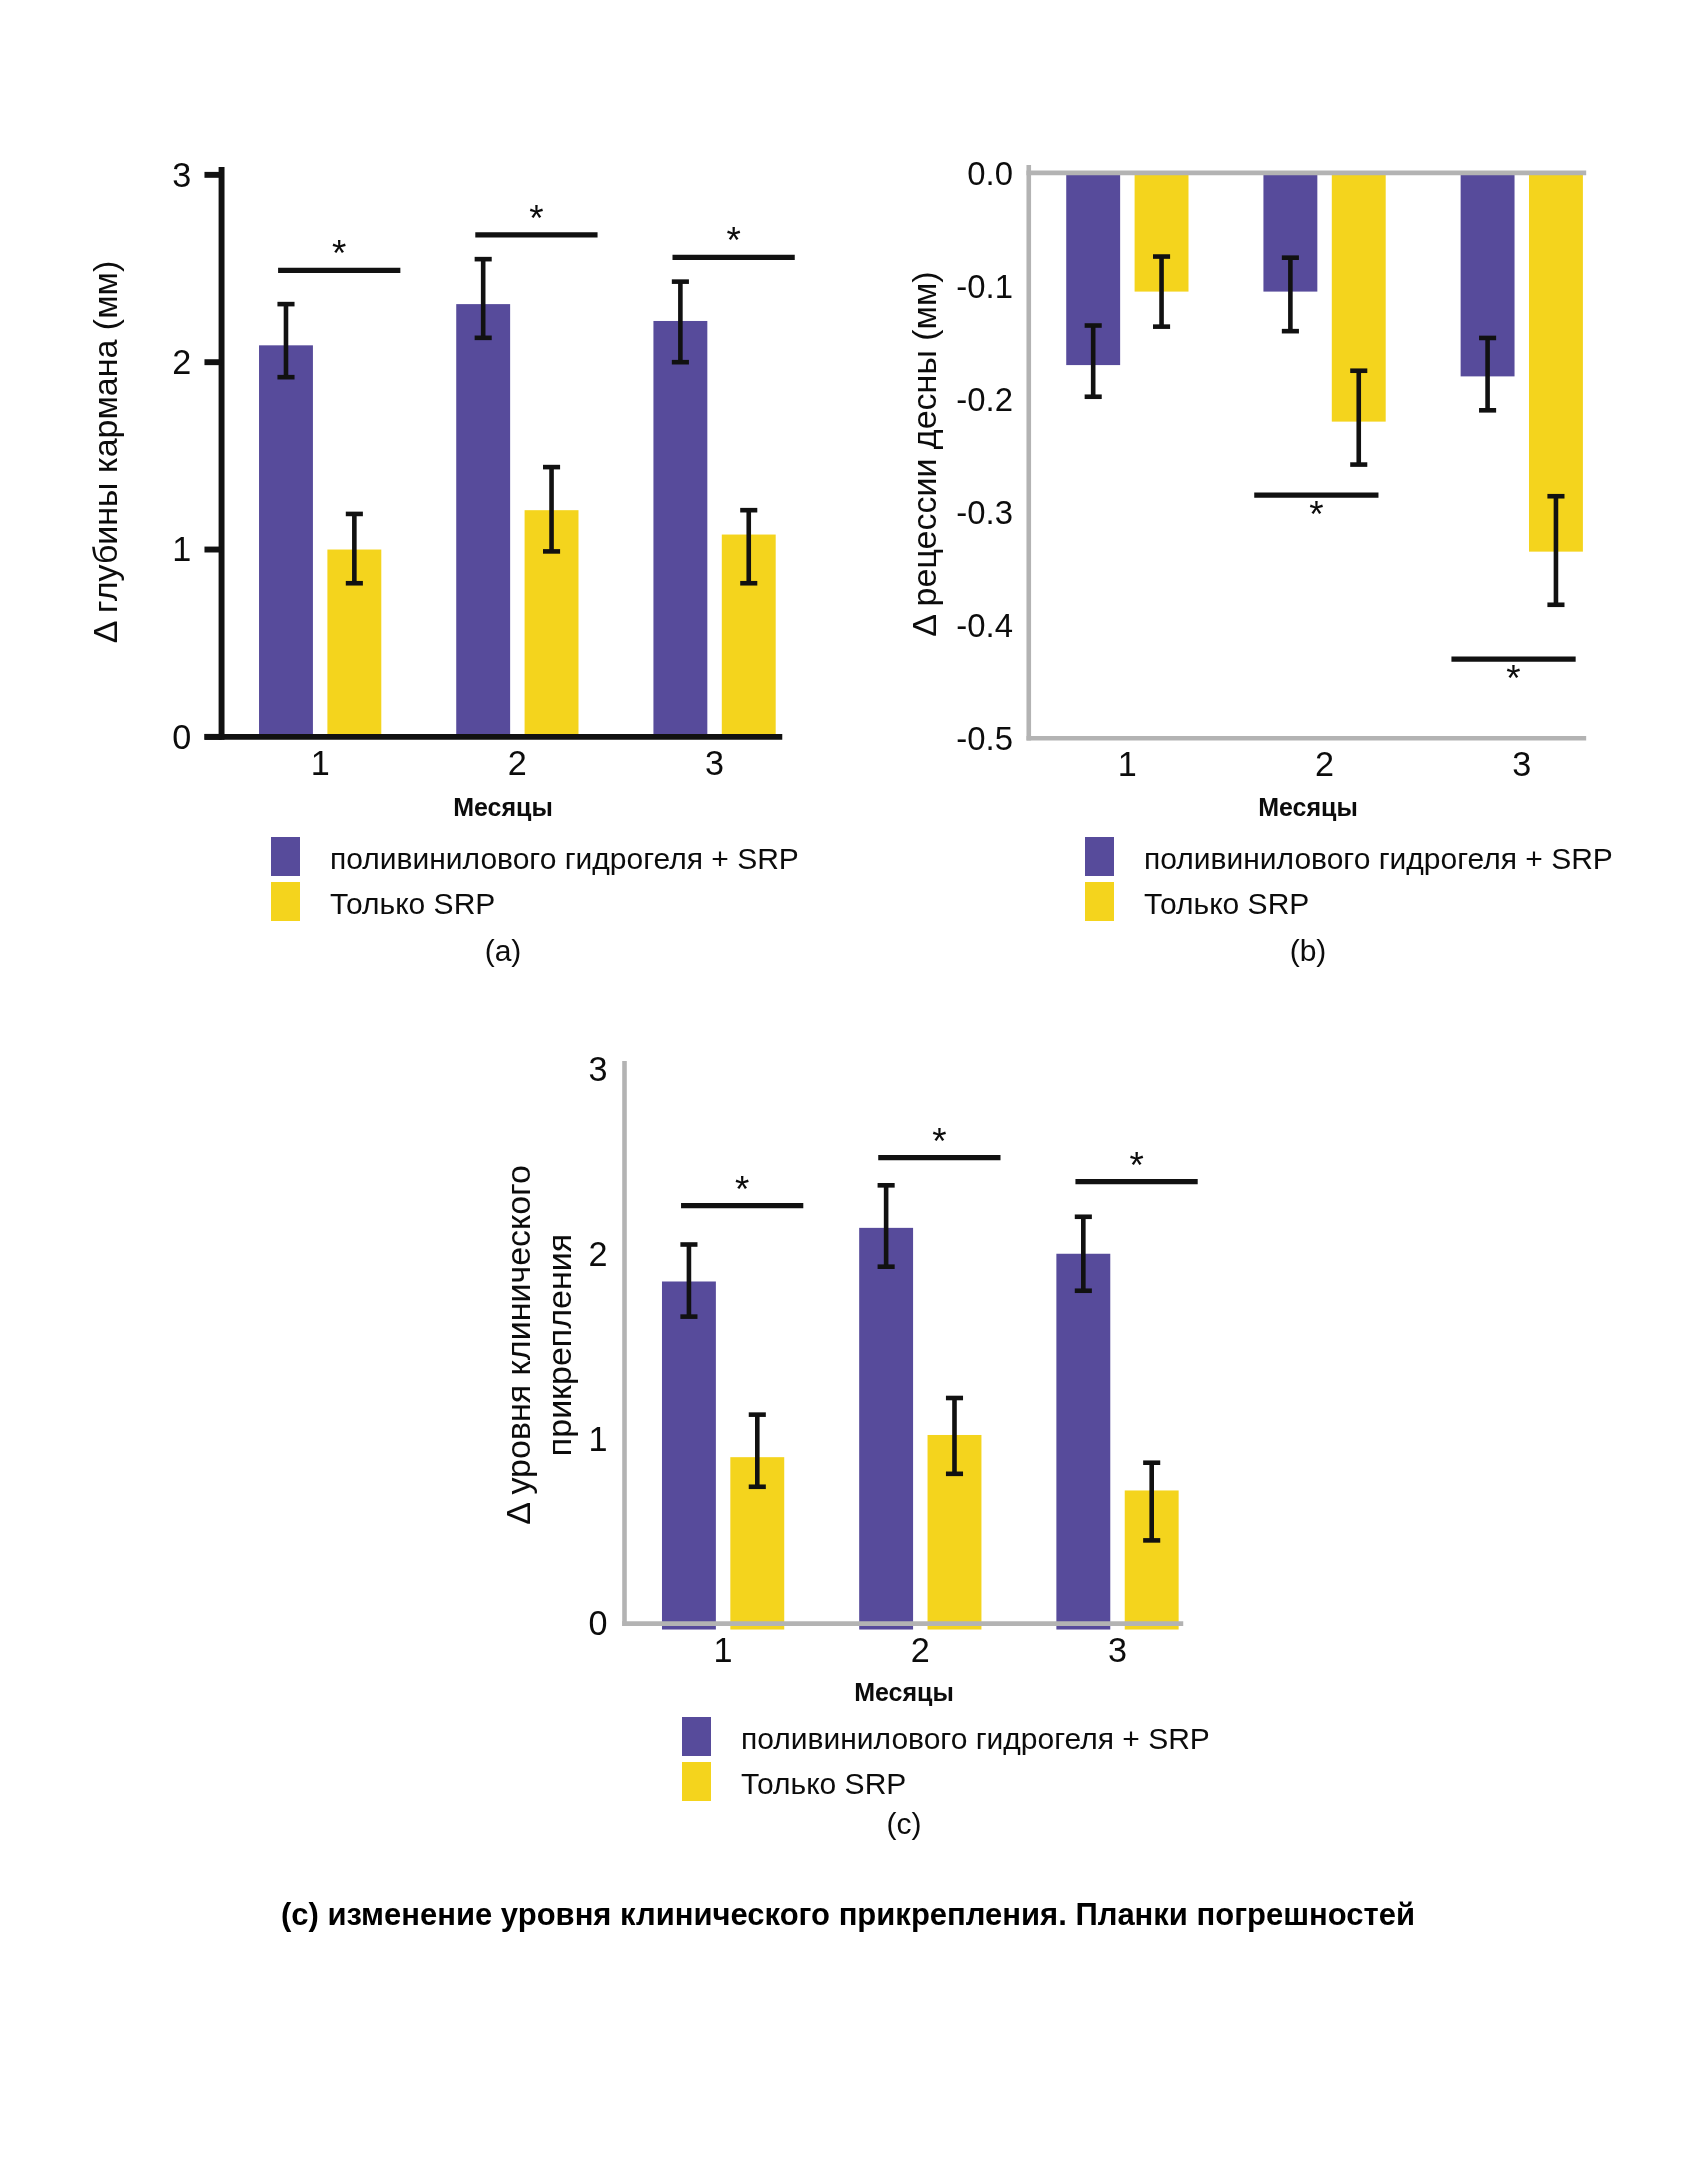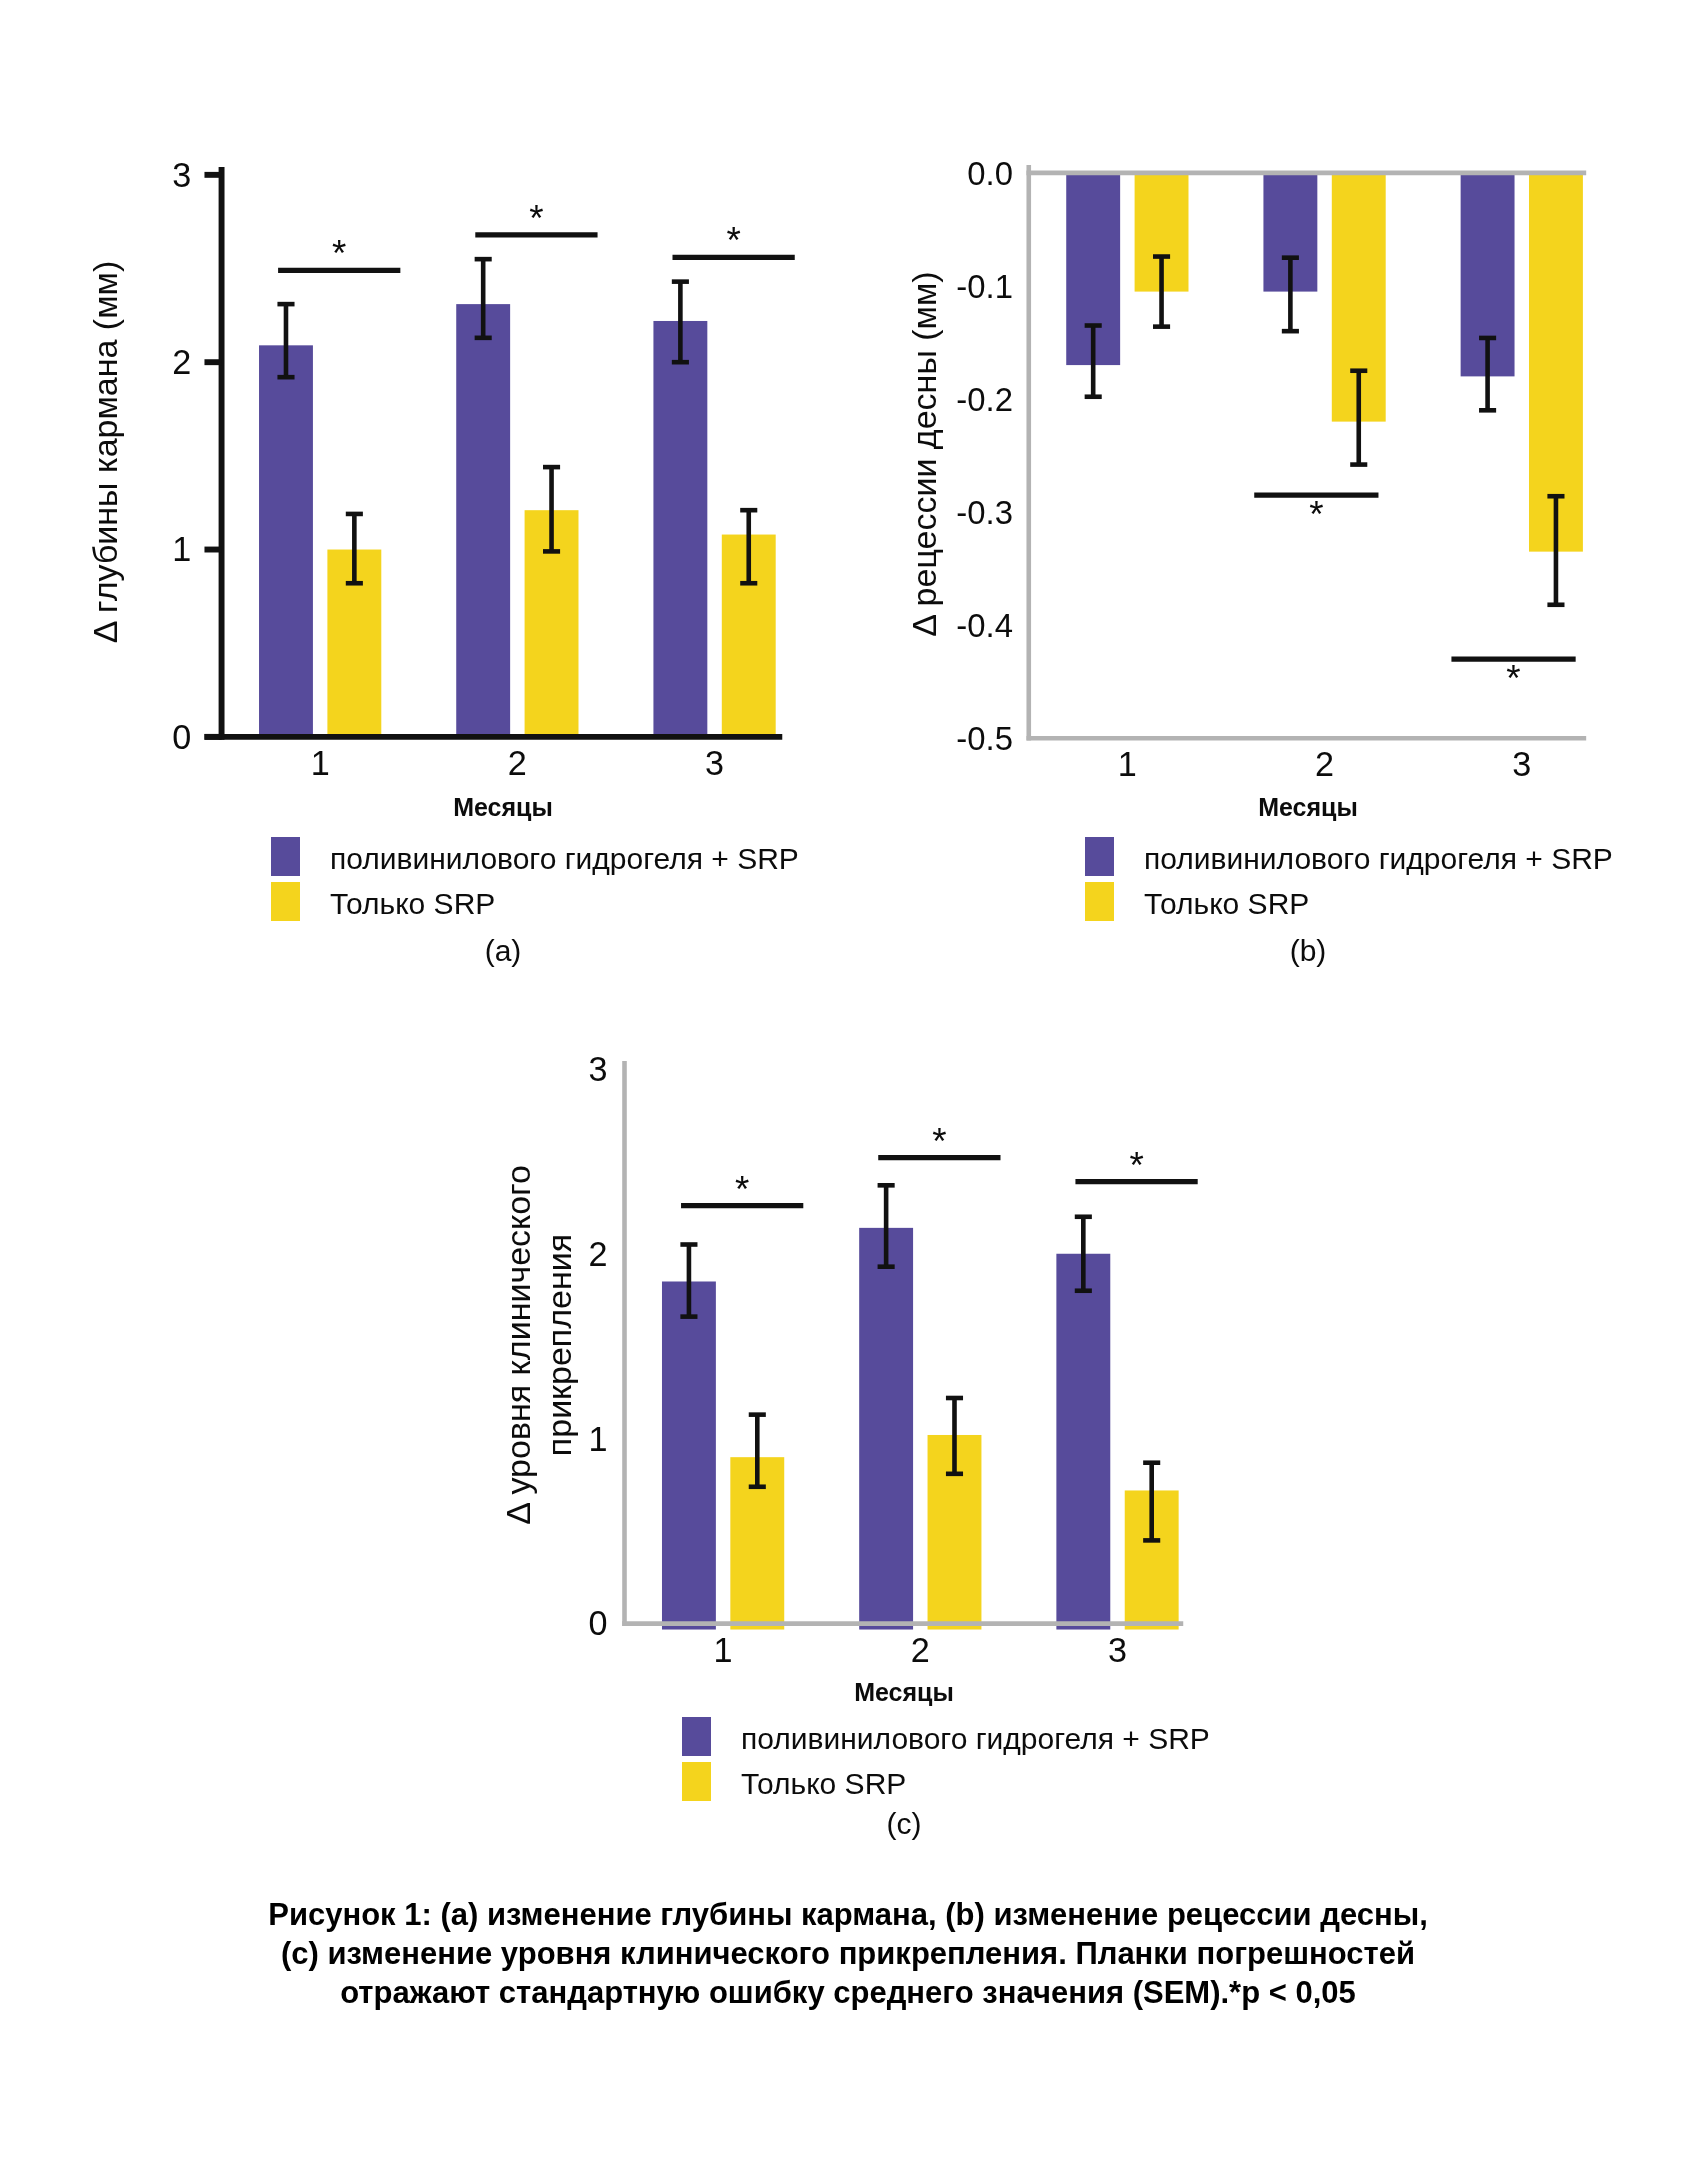--- a/index.html
+++ b/index.html
@@ -192,19 +192,17 @@
       <span class="swatch" style="background: rgb(244, 212, 29);"></span>
       <span class="legend-text">Только SRP</span>
     </div>
   </div>
 
   <div class="panel-label" style="left:503px;top:951px;">(a)</div>
   <div class="panel-label" style="left:1308px;top:951px;">(b)</div>
   <div class="panel-label" style="left:904px;top:1824px;">(c)</div>
 
   <div class="caption">
-    <div>Рисунок 1: (a) изменение глубины кармана, (b) изменение рецессии десны,</div>
     <div>(c) изменение уровня клинического прикрепления. Планки погрешностей</div>
-    <div>отражают стандартную ошибку среднего значения (SEM).*p &lt; 0,05</div>
   </div>
 
 </div>
 
 
 </body></html>

